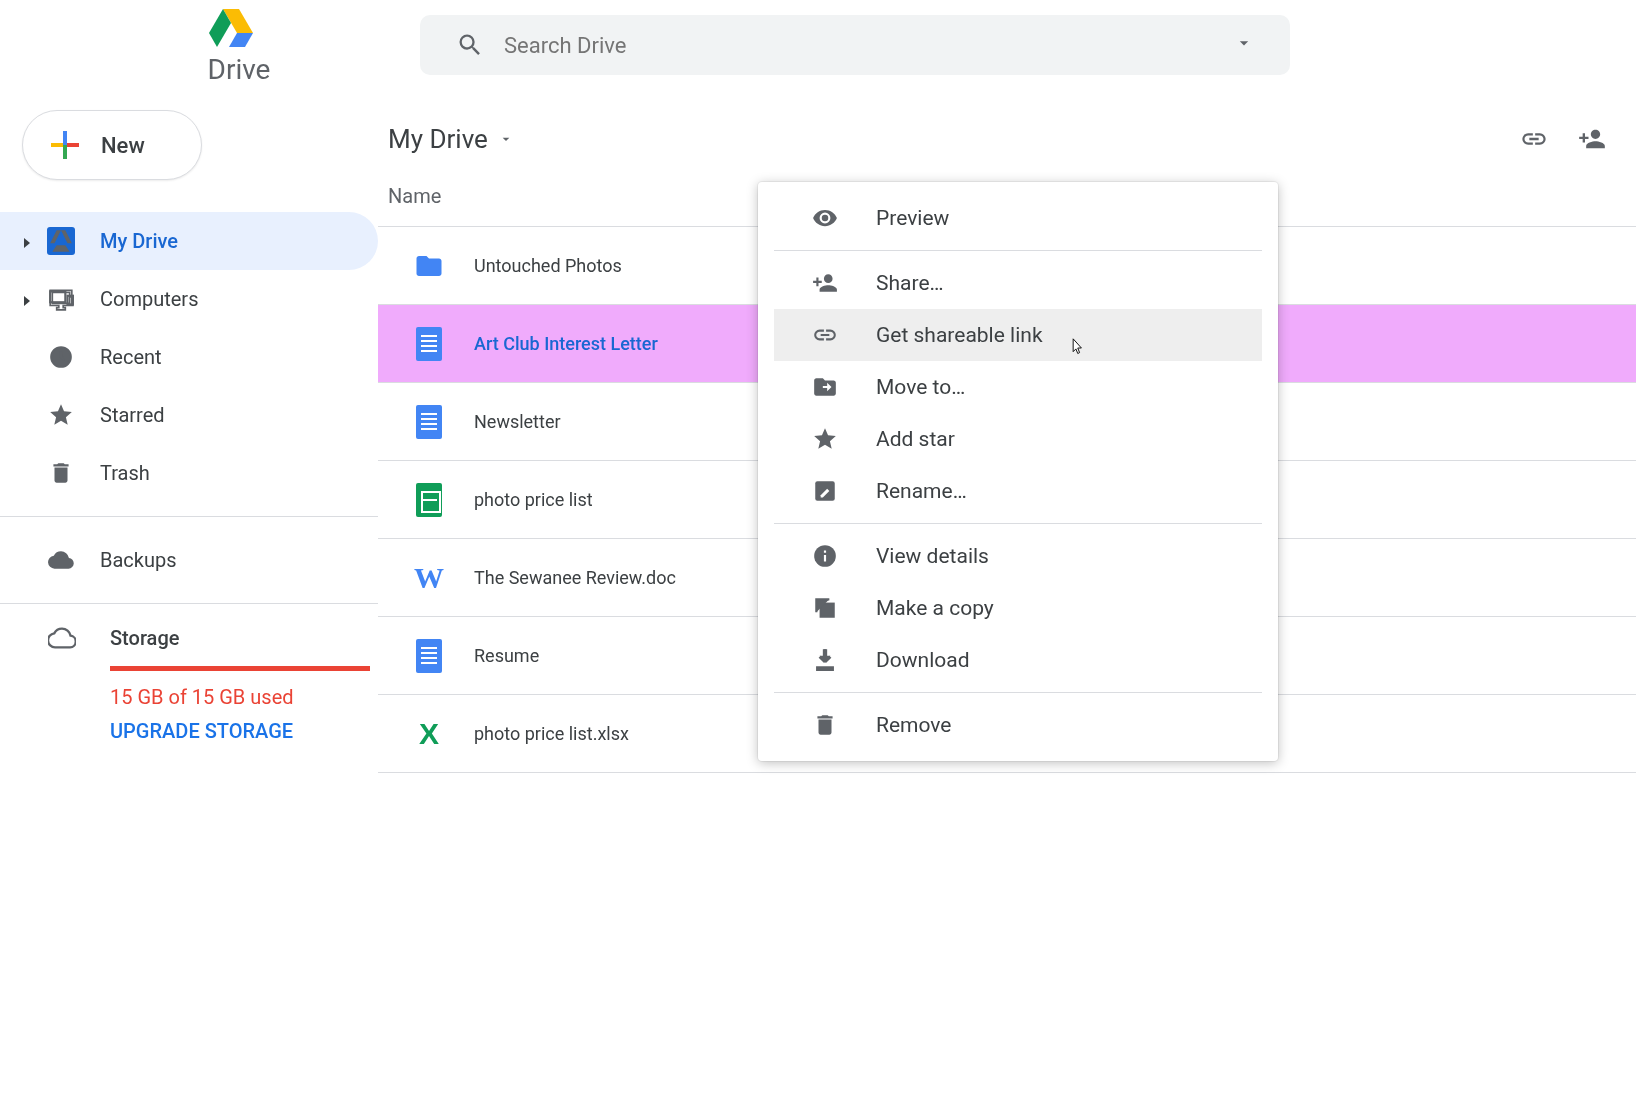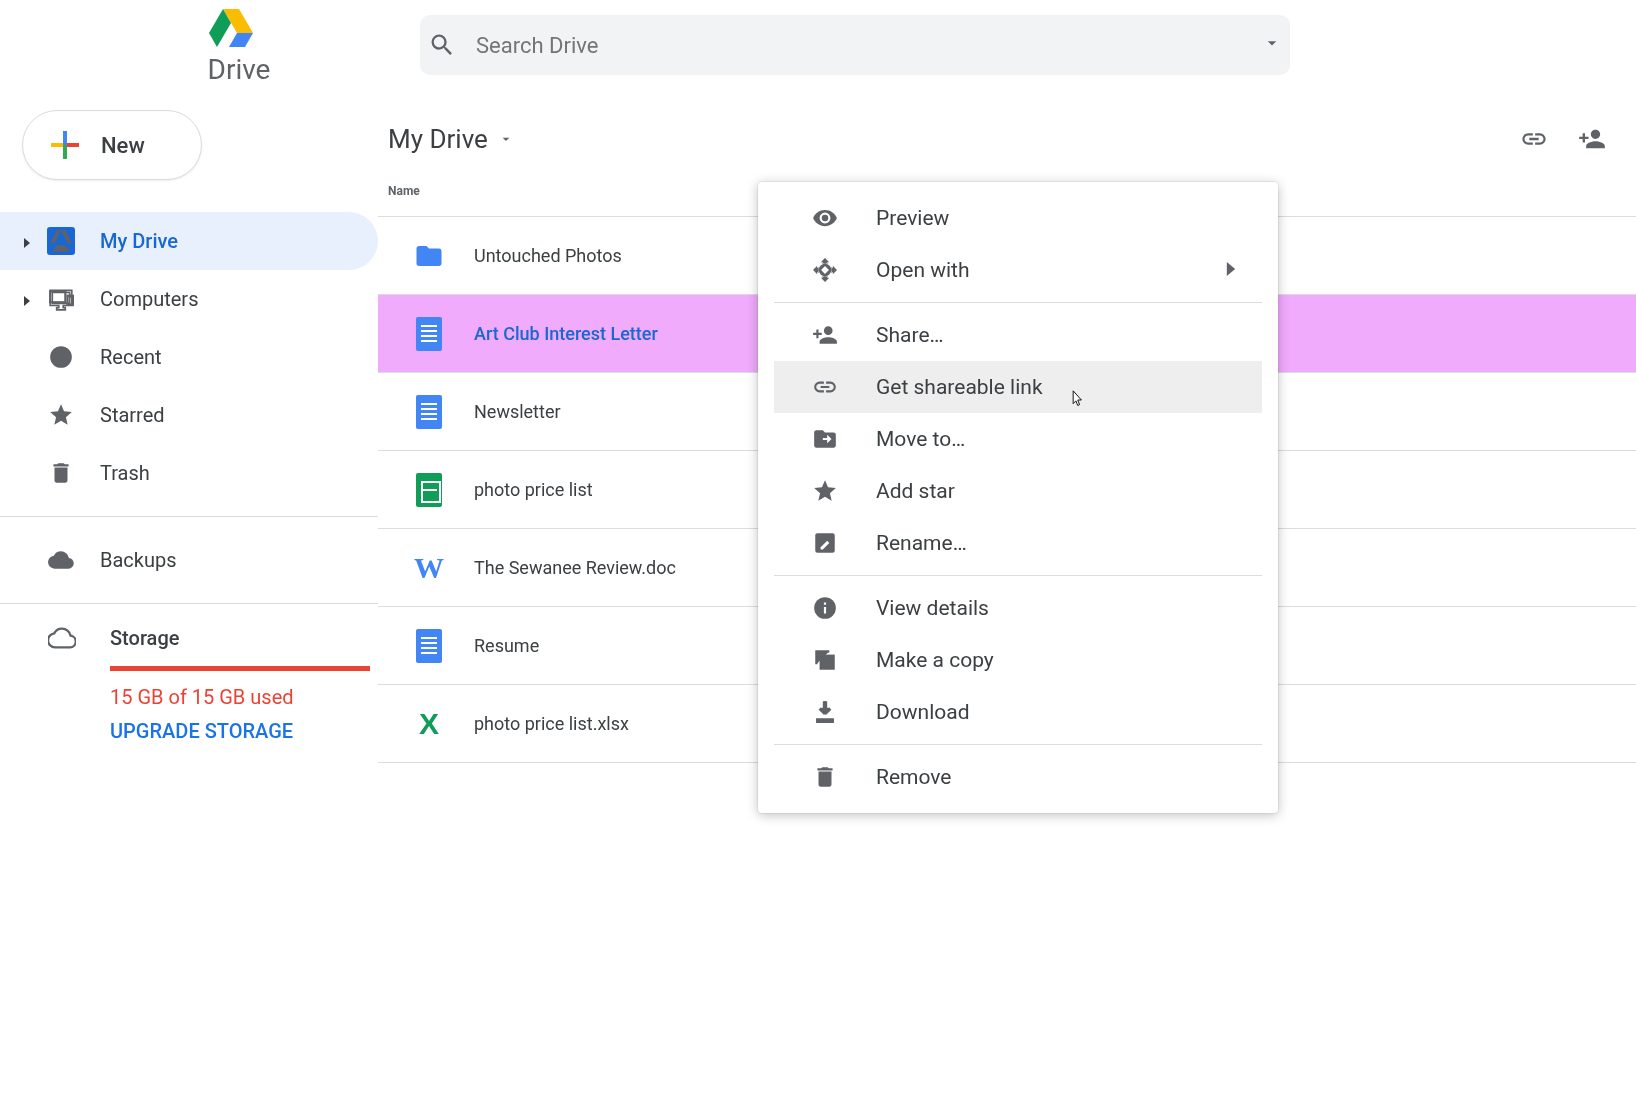--- a/index.html
+++ b/index.html
@@ -3,21 +3,21 @@
 <meta charset="utf-8">
 <style>
 * { margin: 0; padding: 0; box-sizing: border-box; font-family: 'Roboto', Arial, sans-serif; }
 body { background: #fff; width: 1636px; height: 1100px; overflow: hidden; position: relative; }
 
 .header { display: flex; align-items: center; height: 90px; padding-left: 42px; }
 .logo-area { display: flex; align-items: center; width: 378px; flex-direction: column; }
 .logo-area svg { width: 48px; height: 48px; }
 .logo-text { font-size: 28px; color: #5f6368; margin-left: 16px; font-weight: 400; }
 
-.searchbar { flex: 1; max-width: 870px; height: 60px; background: #f1f3f4; border-radius: 10px; display: flex; align-items: center; padding: 0 8px; margin-left: 0; }
+.searchbar { flex: 1; max-width: 870px; height: 60px; background: #f1f3f4; border-radius: 10px; display: flex; align-items: center; padding: 0 36px; margin-left: 0; }
 .searchbar svg { width: 28px; height: 28px; fill: #5f6368; }
 .searchbar input { flex: 1; border: none; background: transparent; font-size: 22px; color: #5f6368; margin-left: 20px; outline: none; }
 .searchbar .dropdown-arrow { margin-left: auto; }
 .searchbar .dropdown-arrow svg { width: 20px; height: 20px; fill: #5f6368; }
 
 .body { display: flex; }
 .sidebar { width: 378px; padding-top: 20px; }
 .new-btn { display: flex; align-items: center; height: 70px; width: 180px; margin-left: 22px; border: 1px solid #dadce0; border-radius: 35px; background: #fff; padding-left: 28px; cursor: pointer; box-shadow: 0 1px 2px rgba(0,0,0,0.08); }
 .new-btn-icon { position: relative; width: 28px; height: 28px; }
 .new-btn-icon .h { position: absolute; top: 12px; left: 0; width: 28px; height: 4px; }
@@ -47,21 +47,21 @@
 .storage-used { color: #ea4335; font-size: 20px; margin-left: 62px; }
 .storage-upgrade { color: #1a73e8; font-size: 20px; margin-left: 62px; margin-top: 10px; font-weight: 500; }
 
 .main { flex: 1; padding-top: 10px; }
 .breadcrumb { display: flex; align-items: center; padding: 24px 10px 30px 10px; }
 .breadcrumb-title { font-size: 26px; color: #3c4043; margin-right: 10px; }
 .breadcrumb svg { width: 16px; height: 16px; fill: #5f6368; }
 .toolbar-icons { margin-left: auto; display: flex; gap: 30px; padding-right: 20px; }
 .toolbar-icons svg { width: 28px; height: 28px; fill: #5f6368; }
 
-.col-header { font-size: 12px; color: #5f6368; padding: 0 10px 18px 10px; border-bottom: 1px solid #dadce0; font-weight: 700; }
+.col-header { font-size: 20px; color: #5f6368; padding: 0 10px 18px 10px; border-bottom: 1px solid #dadce0; font-weight: 400; }
 
 .file-row { display: flex; align-items: center; height: 78px; border-bottom: 1px solid #dadce0; padding-left: 36px; cursor: pointer; }
 .file-row.selected { background: #f0abfc; }
 .file-row.selected .file-name { color: #1967d2; font-weight: 500; }
 .file-icon { width: 30px; height: 30px; display: flex; align-items: center; justify-content: center; margin-right: 30px; }
 .file-name { font-size: 18px; color: #3c4043; }
 
 .folder-ico { fill: #5f6368; }
 .folder-ico.blue { fill: #4285f4; }
 
@@ -277,33 +277,20 @@
 
 <div class="context-menu" id="cmenu">
     <div class="cm-item">
       <span class="cm-icon">
         <svg viewBox="0 0 24 24">
           <path d="M12 4.5C7 4.5 2.73 7.61 1 12c1.73 4.39 6 7.5 11 7.5s9.27-3.11 11-7.5c-1.73-4.39-6-7.5-11-7.5zM12 17a5 5 0 110-10 5 5 0 010 10zm0-8a3 3 0 100 6 3 3 0 000-6z"></path>
         </svg>
       </span>
       <span class="cm-label">Preview</span>
     </div>
-    <div class="cm-item">
-      <span class="cm-icon">
-        <svg viewBox="0 0 24 24">
-          <path d="M12 2l-2 2h4l-2-2zm0 20l2-2h-4l2 2zm10-10l-2-2v4l2-2zM2 12l2 2v-4l-2 2zm10-5a5 5 0 100 10 5 5 0 000-10z" fill="none" stroke="#5f6368" stroke-width="1.5"></path>
-          <path d="M7 12l5-5 5 5-5 5z" fill="none" stroke="#5f6368" stroke-width="2"></path>
-          <path d="M12 3l-3 3h6zM12 21l3-3H9zM3 12l3-3v6zM21 12l-3 3V9z"></path>
-        </svg>
-      </span>
-      <span class="cm-label">Open with</span>
-      <span class="cm-arrow"><svg viewBox="0 0 10 10">
-          <path d="M2 0l6 5-6 5z"></path>
-        </svg></span>
-    </div>
     <div class="cm-divider"></div>
     <div class="cm-item">
       <span class="cm-icon">
         <svg viewBox="0 0 24 24">
           <path d="M15 12c2.21 0 4-1.79 4-4s-1.79-4-4-4-4 1.79-4 4 1.79 4 4 4zm-9-2V7H4v3H1v2h3v3h2v-3h3v-2H6zm9 4c-2.67 0-8 1.34-8 4v2h16v-2c0-2.66-5.33-4-8-4z"></path>
         </svg>
       </span>
       <span class="cm-label">Share…</span>
     </div>
     <div class="cm-item hover">

